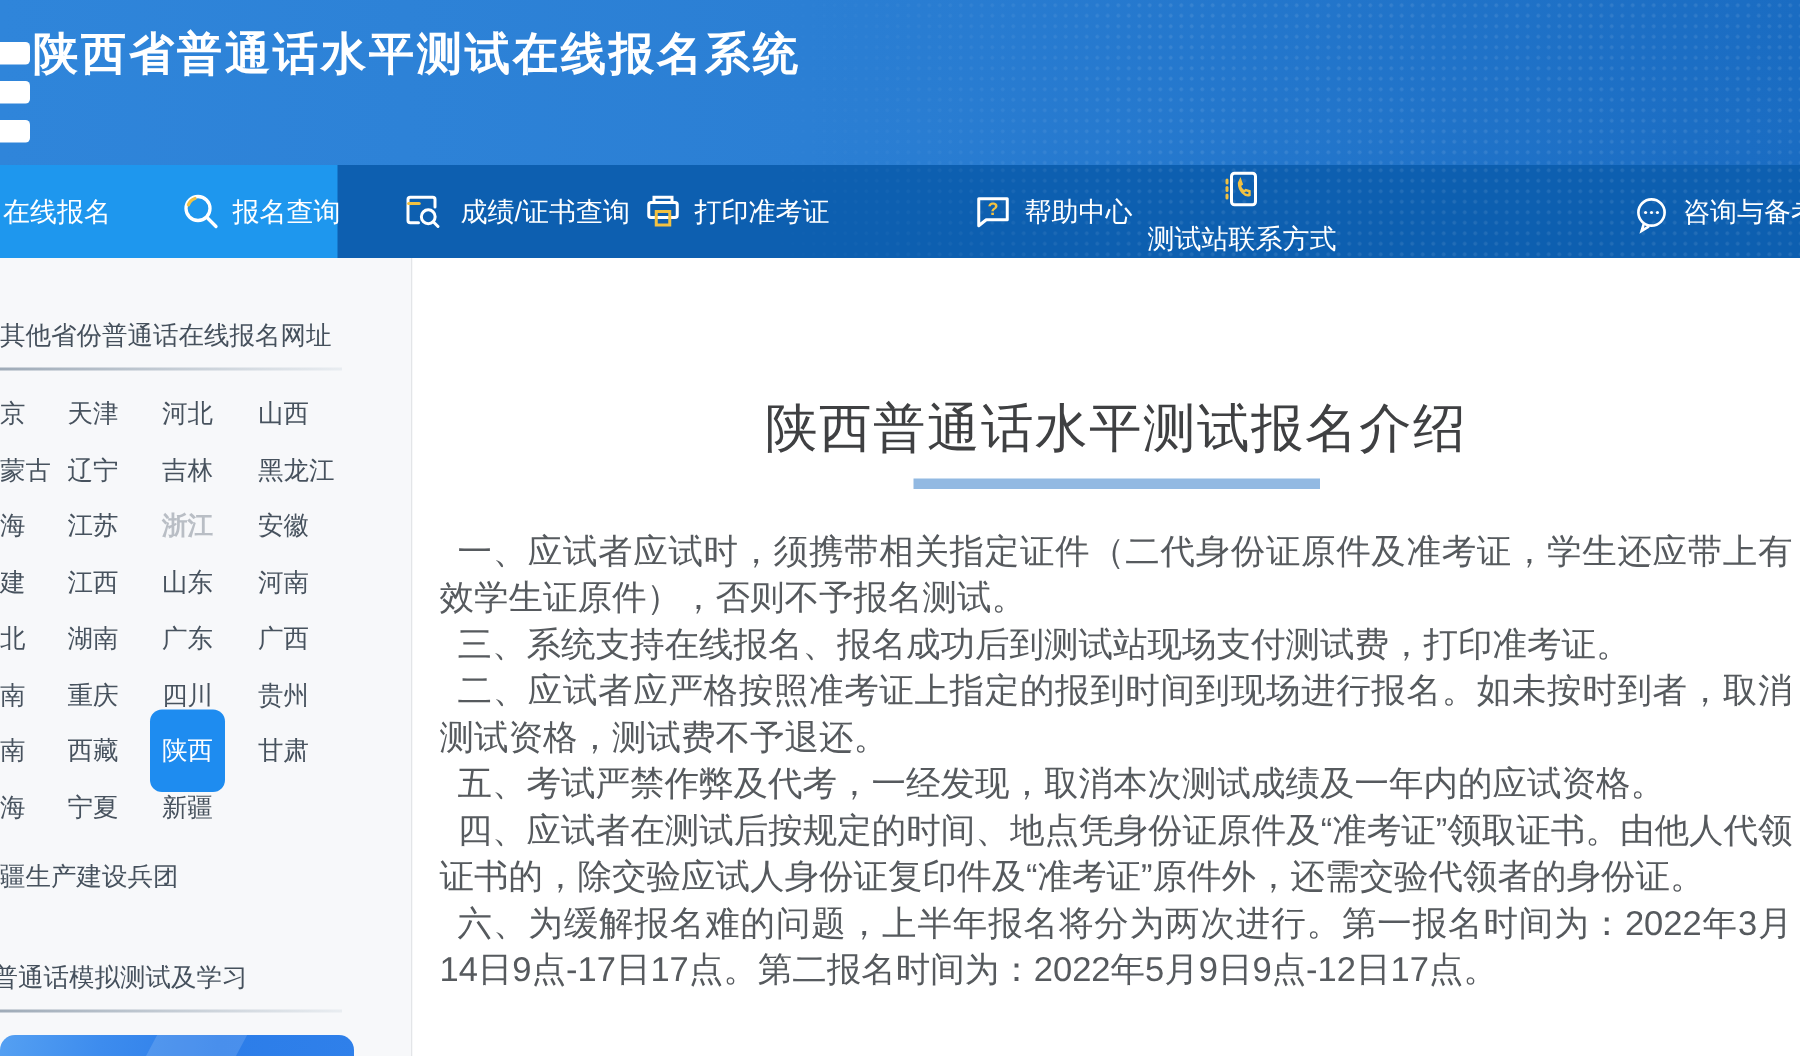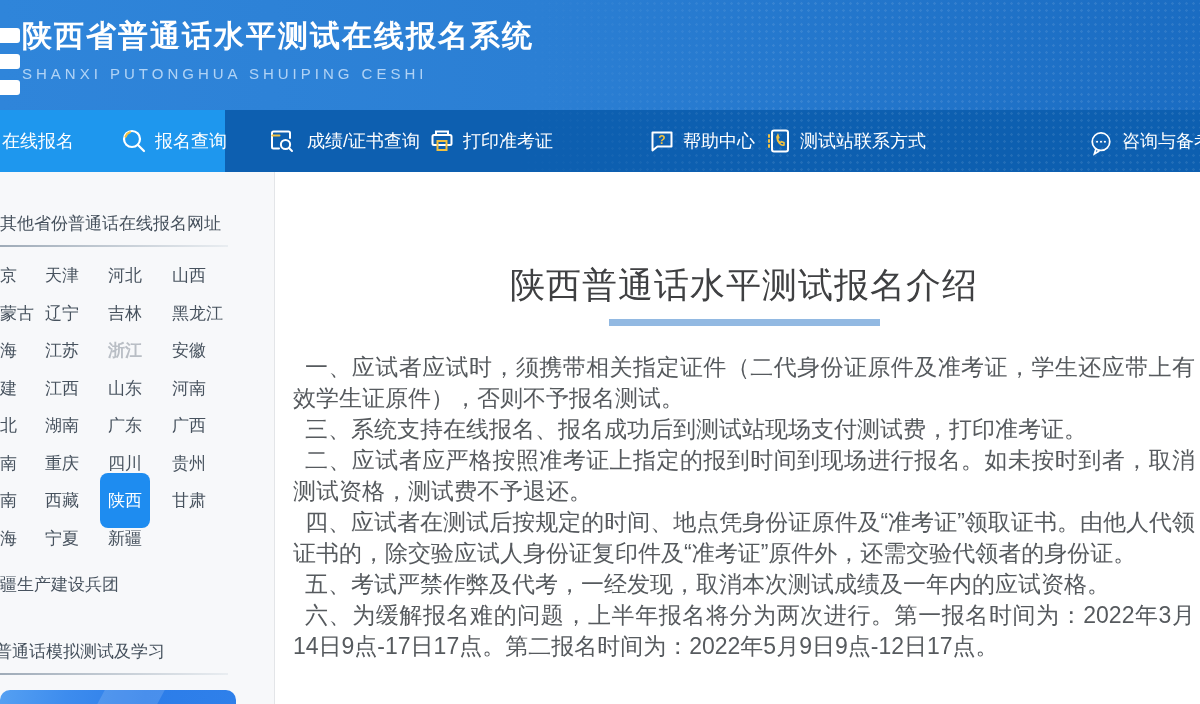--- a/index.html
+++ b/index.html
@@ -25,21 +25,21 @@
   .nav { position:relative; height:62px; background:#0d5fb0; color:#fff; overflow:hidden; }
   .nav-active-bg { position:absolute; left:0; top:0; width:225px; height:62px; background:#1e97ee; }
   .nav-row { position:relative; z-index:6; display:flex; align-items:center; height:62px; }
   .nav-item { display:flex; align-items:center; gap:7px; font-size:18px; color:#fff; white-space:nowrap; cursor:pointer; text-decoration:none;justify-content:center; }
   .nav-item .ico { display:inline-flex; width:28px; height:28px; }
   .ni-online { margin-left:2px; }
   .ni-query  { margin-left:46px; }
   .ni-cert   { margin-left:40px;gap:12px; }
   .ni-print  { margin-left:8px; }
   .ni-help   { margin-left:95px; }
-  .ni-station{ margin-left:10px; }
+  .ni-station{ margin-left:10px;flex-direction:column; }
   .ni-consult{ position:absolute; right:-12px; top:0; height:62px; }
 
   
   .body-wrap { position:relative; display:flex; height:532px; }
 
   
   .sidebar { position:relative; width:275px; height:532px; background:#f7f8fa; border-right:1px solid #e3e5e8; overflow:hidden; flex:none; }
   .sb-title { margin:40px 0 0 0; font-size:17px; color:#45505c; white-space:nowrap; }
   .sb-hr { margin-top:10px; height:2px; width:228px; background:linear-gradient(90deg,#9fabb8,#e9edf1); }
   .prov-grid { display:grid; grid-template-columns:62px 63px 64px 66px; grid-auto-rows:37.5px; align-items:center; margin:10px 0 0 -17px; }
@@ -72,21 +72,20 @@
 
   <div class="header">
     <div class="map-dots"></div>
     <div class="logo-cut">
       <span></span>
         <span></span>
         <span></span>
     </div>
     <div class="header-text">
       <div class="header-title">陕西省普通话水平测试在线报名系统</div>
-      <div class="header-sub">SHANXI PUTONGHUA SHUIPING CESHI</div>
     </div>
   </div>
 
   <div class="nav">
     <div class="nav-active-bg"></div>
     <div class="map-dots" style="height:62px; top:0;"></div>
     <div class="nav-row">
 
       <a class="nav-item ni-online">
         <span>在线报名</span>
@@ -216,21 +215,21 @@
     <div class="main">
       <div class="main-title-wrap">
         <div class="main-title">陕西普通话水平测试报名介绍</div>
         <div class="main-title-bar"></div>
       </div>
 
       <div class="intro">
           <p>一、应试者应试时，须携带相关指定证件（二代身份证原件及准考证，学生还应带上有效学生证原件），否则不予报名测试。</p>
           <p>三、系统支持在线报名、报名成功后到测试站现场支付测试费，打印准考证。</p>
           <p>二、应试者应严格按照准考证上指定的报到时间到现场进行报名。如未按时到者，取消测试资格，测试费不予退还。</p>
+          <p>五、考试严禁作弊及代考，一经发现，取消本次测试成绩及一年内的应试资格。</p>
           <p>四、应试者在测试后按规定的时间、地点凭身份证原件及“准考证”领取证书。由他人代领证书的，除交验应试人身份证复印件及“准考证”原件外，还需交验代领者的身份证。</p>
-          <p>五、考试严禁作弊及代考，一经发现，取消本次测试成绩及一年内的应试资格。</p>
           <p>六、为缓解报名难的问题，上半年报名将分为两次进行。第一报名时间为：2022年3月14日9点-17日17点。第二报名时间为：2022年5月9日9点-12日17点。</p>
         </div>
 
     </div>
 
   </div>
 </div>
 
 </body></html>

